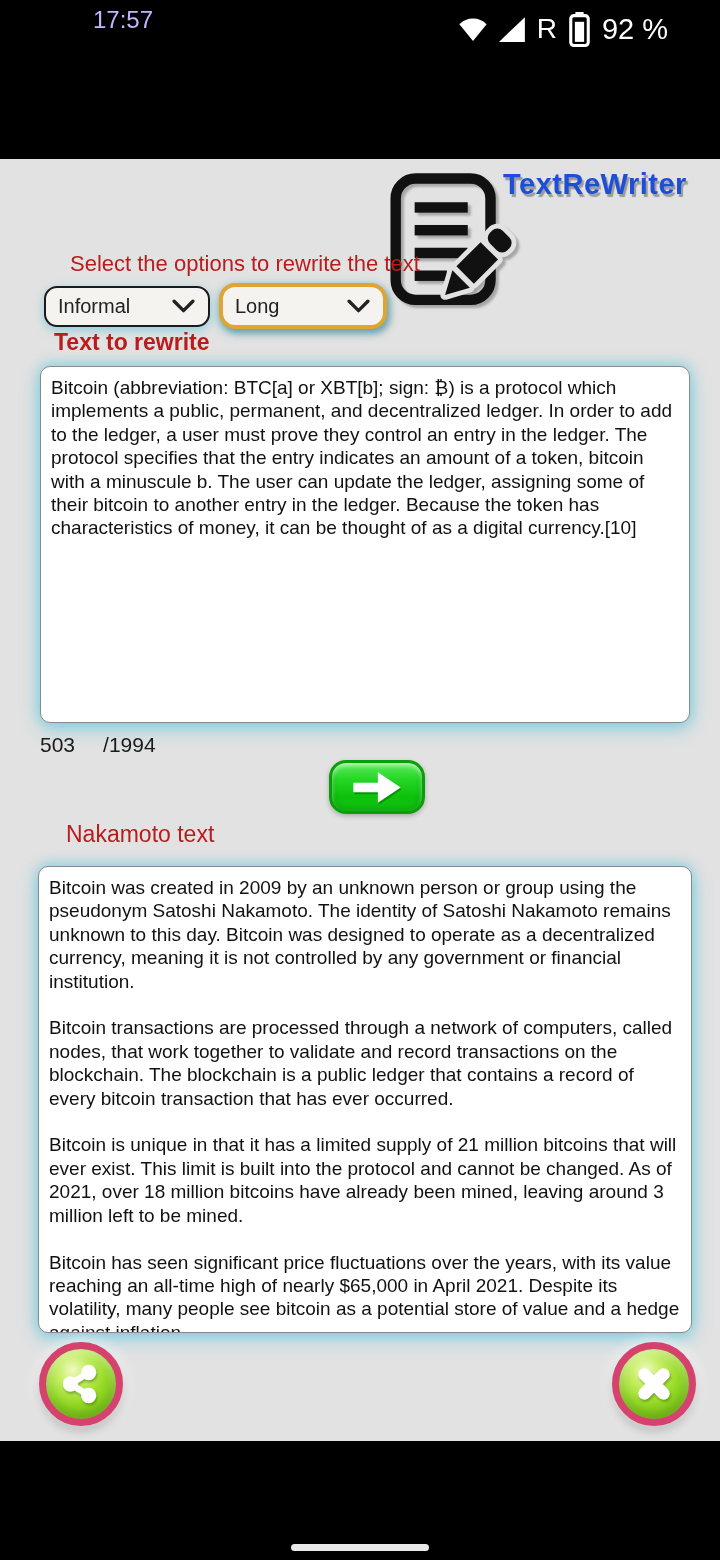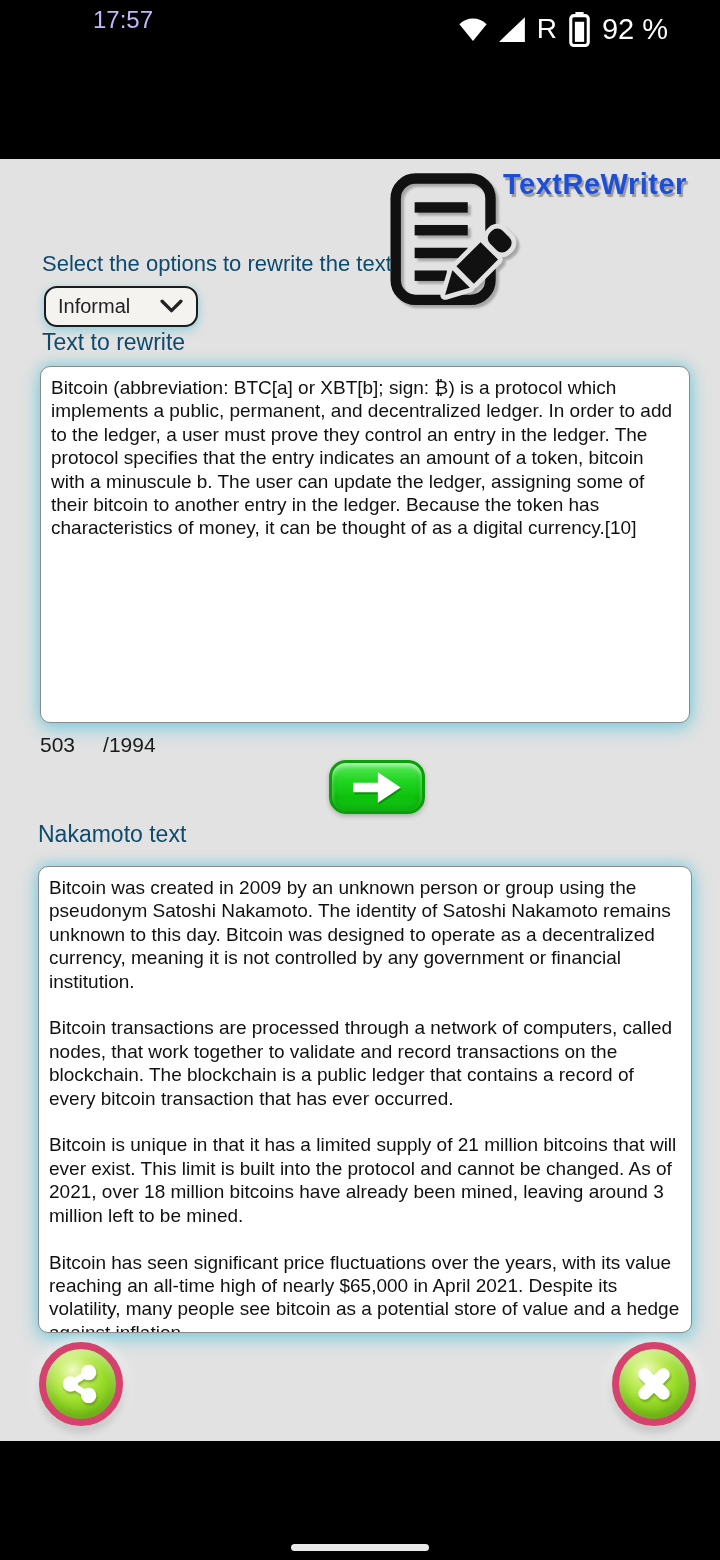--- a/index.html
+++ b/index.html
@@ -12,31 +12,31 @@
   .roaming{font-size:28px;line-height:1;}
   .batt-pct{font-size:29px;line-height:1;}
   
   .logo-icon{position:absolute;left:390px;top:170px;width:128px;height:146px;
              filter:drop-shadow(3px 3px 1px #a6a6a6);}
   .app-title{position:absolute;left:503px;top:168px;width:215px;text-align:left;
              font-weight:bold;color:#1d4ed8;font-size:29px;letter-spacing:0.5px;
              text-shadow:2px 3px 1px #9a9a9a;}
   .app-title .line2{margin-top:17px;}
   
-  .lbl{position:absolute;color:#0c4a6e;}
+  .lbl{position:absolute;color:#b91c1c;margin-left:28px;}
   .options-label{left:42px;top:251px;font-size:22px;}
-  .input-label{left:42px;top:329px;font-size:23px;}
+  .input-label{left:26px;top:329px;font-size:23px;font-weight:bold;}
   .output-label{left:38px;top:821px;font-size:23px;}
   
   .dropdown{position:absolute;box-sizing:border-box;height:41px;background:#f4f3f0;
             border:2px solid #1b1b1b;border-radius:13px;display:flex;align-items:center;
             padding:0 12px;font-size:20px;color:#222;cursor:pointer;
             box-shadow:0 3px 10px rgba(70,190,215,.55);}
   .dropdown .dd-value{flex:1;}
-  .dd-style{left:44px;top:286px;width:154px;gap:16px;}
+  .dd-style{left:44px;top:286px;width:166px;gap:16px;}
   .dd-length{left:219px;top:283px;width:168px;height:46px;border:4px solid #dfa431;border-radius:16px;
              box-shadow:0 3px 10px rgba(40,160,185,.6),3px 4px 7px rgba(0,60,70,.35);}
   
   .ta{position:absolute;box-sizing:border-box;background:#fff;border:1px solid #8a8a8a;
       border-radius:10px;padding:9px 10px;font-family:"Liberation Sans",sans-serif;
       font-size:19px;line-height:23.4px;color:#111;resize:none;outline:none;overflow:hidden;
       box-shadow:0 5px 18px rgba(70,195,220,.65),0 -3px 12px rgba(70,195,220,.35);
       white-space:pre-wrap;scrollbar-width:none;}
   .ta::-webkit-scrollbar{display:none;}
   .ta-input{left:40px;top:366px;width:650px;height:357px;}
@@ -112,20 +112,26 @@
 
   <div class="lbl options-label">Select the options to rewrite the text</div>
 
   <div class="dropdown dd-style">
     <span class="dd-value">Informal</span>
     <svg width="25" height="15" viewBox="0 0 24 14">
       <path d="M3 2 L12 11 L21 2" fill="none" stroke="#222" stroke-width="3.2" stroke-linecap="round" stroke-linejoin="round"></path>
     </svg>
   </div>
 
+  <div class="dropdown dd-length">
+    <span class="dd-value">Long</span>
+    <svg width="25" height="15" viewBox="0 0 24 14">
+      <path d="M3 2 L12 11 L21 2" fill="none" stroke="#222" stroke-width="3.2" stroke-linecap="round" stroke-linejoin="round"></path>
+    </svg>
+  </div>
 
   <div class="lbl input-label">Text to rewrite</div>
   <textarea class="ta ta-input" spellcheck="false" style="">Bitcoin (abbreviation: BTC[a] or XBT[b]; sign: ₿) is a protocol which implements a public, permanent, and decentralized ledger. In order to add to the ledger, a user must prove they control an entry in the ledger. The protocol specifies that the entry indicates an amount of a token, bitcoin with a minuscule b. The user can update the ledger, assigning some of their bitcoin to another entry in the ledger. Because the token has characteristics of money, it can be thought of as a digital currency.[10]</textarea>
 
   <div class="counter">
     <span>503</span>
     <span>/1994</span>
   </div>
 
   <button class="arrow-btn">

